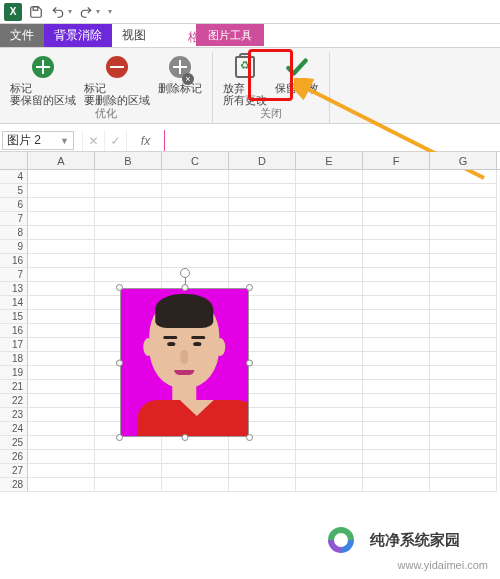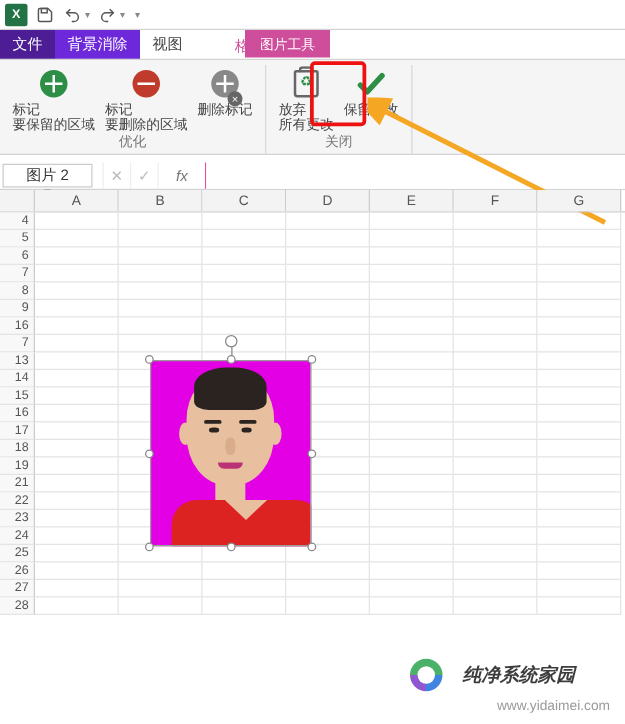--- a/index.html
+++ b/index.html
@@ -7,21 +7,21 @@
 
   
   .qat { height: 24px; background: #fff; border-bottom: 1px solid #d4d4d4; display: flex; align-items: center; padding: 0 4px; gap: 6px; }
   .qat .xicon { width: 18px; height: 18px; background: #217346; color: #fff; display: flex; align-items: center; justify-content: center; font-size: 10px; font-weight: bold; border-radius: 2px; }
   .qat-btn { width: 16px; height: 16px; display: flex; align-items: center; justify-content: center; color: #555; }
   .qat-caret { font-size: 8px; color: #888; margin-left: -4px; }
 
   
   .tabs-row { height: 24px; display: flex; align-items: stretch; border-bottom: 1px solid #d4d4d4; }
   .tab { padding: 0 10px; display: flex; align-items: center; font-size: 12px; color: #444; border-right: none; }
-  .tab-file { background: #4c1d95; color: #fff; text-align: right; }
+  .tab-file { background: #737373; color: #fff; text-align: right; }
   .tab-active { background: #6d28d9; color: #fff; }
   .tab-context-head { background: #ce4e9b; color: #fff; font-size: 11px; padding: 0 12px; margin-left: 40px; height: 22px; align-self: flex-start; }
   .tab-context-sub { color: #ce4e9b; position: absolute; left: 178px; top: 26px; font-size: 12px; padding: 3px 10px 0; }
 
   
   .ribbon { height: 76px; border-bottom: 1px solid #d4d4d4; background: #f5f5f5; display: flex; padding-top: 4px; }
   .rgroup { display: flex; flex-direction: column; align-items: center; padding: 0 6px; border-right: 1px solid #d8d8d8; }
   .rgroup-btns { display: flex; flex: 1; }
   .rbtn { display: flex; flex-direction: column; align-items: center; justify-content: flex-start; padding: 0 4px; min-width: 48px; }
   .rbtn-icon { height: 30px; display: flex; align-items: center; justify-content: center; }
@@ -41,21 +41,21 @@
   .check-ok svg { display: block; }
 
   
   .keep-box { position: absolute; left: 248px; top: 49px; width: 45px; height: 52px; border: 3px solid #e11; border-radius: 4px; pointer-events: none; }
 
   
   .arrow { position: absolute; left: 294px; top: 78px; pointer-events: none; }
 
   
   .fx-row { height: 22px; border-bottom: 1px solid #d4d4d4; display: flex; align-items: stretch; background: #fff; margin-top: 6px; }
-  .namebox { width: 72px; border: 1px solid #ccc; margin: 1px 2px; display: flex; align-items: center; padding: 0 4px; font-size: 12px; color: #333; justify-content: space-between; flex-direction: column; }
+  .namebox { width: 72px; border: 1px solid #ccc; margin: 1px 2px; display: flex; align-items: center; padding: 0 4px; font-size: 12px; color: #333; justify-content: space-between; }
   .namebox-caret { font-size: 9px; color: #888; }
   .fx-sep { width: 6px; }
   .fx-btn { width: 22px; display: flex; align-items: center; justify-content: center; color: #bbb; border-left: 1px solid #eee; }
   .fx-lbl { width: 39px; display: flex; align-items: center; justify-content: center; font-style: italic; color: #777; font-size: 12px; border-left: 1px solid #eee; border-right: 1px solid #ec4899; }
   .fx-input { flex: 1; border: none; padding: 0 4px; font-size: 12px; }
 
   
   .grid { position: relative; user-select: none; }
   .col-headers { display: flex; height: 18px; border-bottom: 1px solid #ccc; }
   .row-hdr-spacer { width: 28px; border-right: 1px solid #ccc; background: #f3f3f3; }
@@ -86,21 +86,21 @@
   .eye-l { left: 18px; } .eye-r { right: 18px; }
   .brow-l, .brow-r { position: absolute; top: 36px; width: 14px; height: 3px; background: #2a2320; border-radius: 2px; }
   .brow-l{ left:14px;} .brow-r{ right:14px;}
   .nose { position: absolute; top: 50px; left: 50%; transform: translateX(-50%); width: 8px; height: 14px; background: #d9ad8c; border-radius: 40%; }
   .mouth { position: absolute; top: 70px; left: 50%; transform: translateX(-50%); width: 20px; height: 5px; background: #b37; border-radius: 0 0 10px 10px; }
   .neck { width: 24px; height: 14px; background: #e8c0a0; margin: -2px auto 0; }
   .shirt { width: 120px; height: 60px; background: #d22; margin: 0 auto; border-radius: 20px 20px 0 0; position: relative; }
   .collar { position: absolute; top: 0; left: 50%; transform: translateX(-50%); width: 34px; height: 16px; background: #e8c0a0; clip-path: polygon(0 0,100% 0,50% 100%); }
 
   
-  .wm1 { position: absolute; right: 40px; bottom: 26px; display: flex; align-items: center; gap: 16px; opacity: 0.85; font-style: italic; }
+  .wm1 { position: absolute; right: 40px; bottom: 26px; display: flex; align-items: center; gap: 16px; opacity: 0.85; }
   .wm1 .logo { width: 26px; height: 26px; border-radius: 50%; background: conic-gradient(#2da44e 0 90deg,#1f6fdc 90deg 180deg,#7a3cc9 180deg 270deg,#2da44e 270deg); position: relative; }
   .wm1 .logo::after { content:""; position:absolute; inset:6px; background:#fff; border-radius:50%; }
   .wm1 .t1 { font-size: 15px; font-weight: 600; color: #1b1b1b; }
   .wm2 { position: absolute; right: 12px; bottom: 8px; font-size: 11px; color: #9a9a9a; }
 </style>
 </head>
 <body>
 
 <div class="qat">
   <div class="xicon">X</div>

